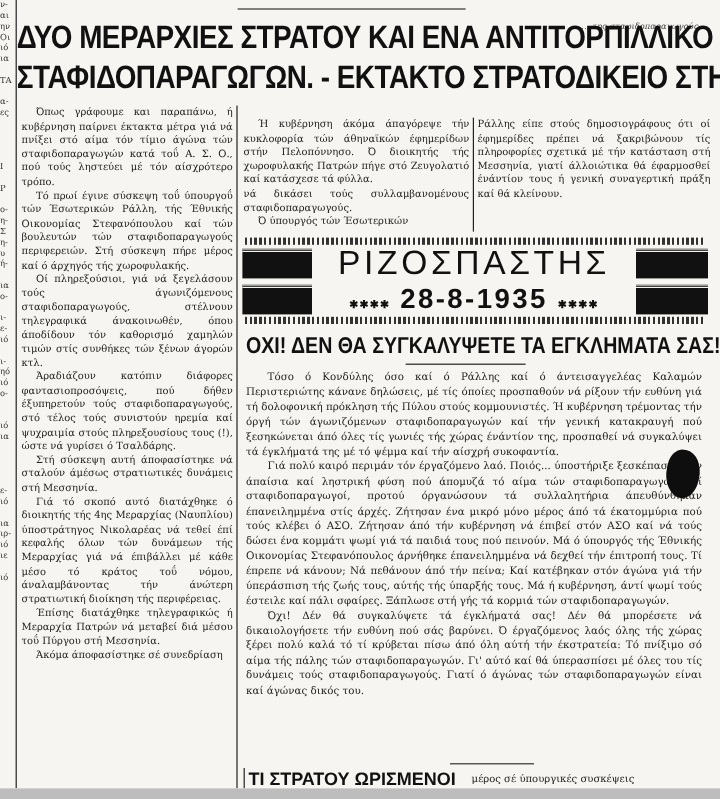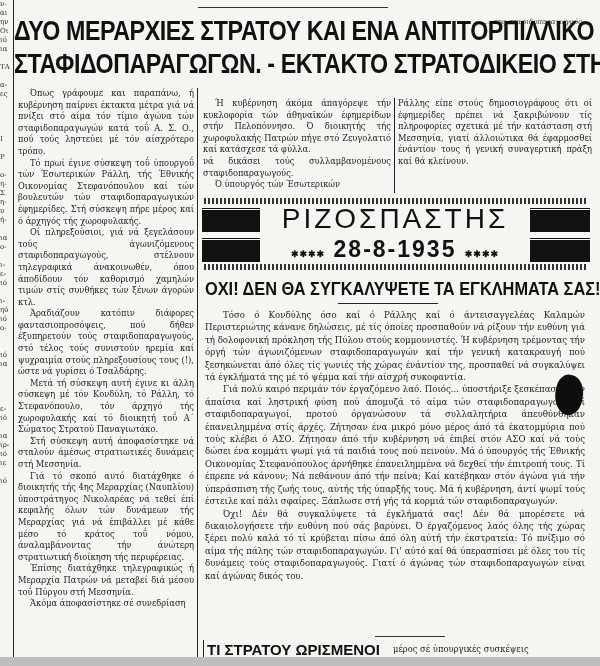--- a/index.html
+++ b/index.html
@@ -115,24 +115,23 @@
   <div class="top-line"></div>
 
   <div class="headline h1">ΔΥΟ ΜΕΡΑΡΧΙΕΣ ΣΤΡΑΤΟΥ ΚΑΙ ΕΝΑ ΑΝΤΙΤΟΡΠΙΛΛΙΚΟ ΚΑΤΑ ΤΩΝ</div>
   <div class="headline h2">ΣΤΑΦΙΔΟΠΑΡΑΓΩΓΩΝ. - ΕΚΤΑΚΤΟ ΣΤΡΑΤΟΔΙΚΕΙΟ ΣΤΗΝ ΚΑΛΑΜΑΤΑ</div>
 
   <div class="rule-v" style="left:197px;top:88px;width:1px;height:569px;"></div>
   <div class="rule-v" style="left:394px;top:98px;width:1px;height:95px;"></div>
 
   <div class="col col1">
     <p>Όπως γράφουμε και παραπάνω, ή κυβέρνηση παίρνει έκτακτα μέτρα γιά νά πνίξει στό αίμα τόν τίμιο άγώνα τών σταφιδοπαραγωγών κατά τοΰ Α. Σ. Ο., πού τούς ληστεύει μέ τόν αίσχρότερο τρόπο.</p>
-    <p>Τό πρωί έγινε σύσκεψη τοΰ ύπουργοΰ τών Έσωτερικών Ράλλη, τής Έθνικής Οικονομίας Στεφανόπουλου καί τών βουλευτών τών σταφιδοπαραγωγικών έφημερίδες. Στή σύσκεψη πήρε μέρος καί ό άρχηγός τής χωροφυλακής.</p>
+    <p>Τό πρωί έγινε σύσκεψη τοΰ ύπουργοΰ τών Έσωτερικών Ράλλη, τής Έθνικής Οικονομίας Στεφανόπουλου καί τών βουλευτών τών σταφιδοπαραγωγούς περιφερειών. Στή σύσκεψη πήρε μέρος καί ό άρχηγός τής χωροφυλακής.</p>
     <p>Οί πληρεξούσιοι, γιά νά ξεγελάσουν τούς άγωνιζόμενους σταφιδοπαραγωγούς, στέλνουν τηλεγραφικά άνακοινωθέν, όπου άποδίδουν τόν καθορισμό χαμηλών τιμών στίς συνθήκες τών ξένων άγορών κτλ.</p>
     <p>Άραδιάζουν κατόπιν διάφορες φαντασιοπροσόψεις, πού δήθεν έξυπηρετούν τούς σταφιδοπαραγωγούς, στό τέλος τούς συνιστούν ηρεμία καί ψυχραιμία στούς πληρεξουσίους τους (!), ώστε νά γυρίσει ό Τσαλδάρης.</p>
-    <p>Μετά τή σύσκεψη αυτή έγινε κι άλλη σύσκεψη μέ τόν Κονδύλη, τό Ράλλη, τό Στεφανόπουλο, τόν άρχηγό τής χωροφυλακής καί τό διοικητή τοΰ Α΄ Σώματος Στρατού Παναγιωτάκο.</p>
     <p>Στή σύσκεψη αυτή άποφασίστηκε νά σταλούν άμέσως στρατιωτικές δυνάμεις στή Μεσσηνία.</p>
     <p>Γιά τό σκοπό αυτό διατάχθηκε ό διοικητής τής 4ης Μεραρχίας (Ναυπλίου) ύποστράτηγος Νικολαρέας νά τεθεί έπί κεφαλής όλων τών δυνάμεων τής Μεραρχίας γιά νά έπιβάλλει μέ κάθε μέσο τό κράτος τοΰ νόμου, άναλαμβάνοντας τήν άνώτερη στρατιωτική διοίκηση τής περιφέρειας.</p>
     <p>Έπίσης διατάχθηκε τηλεγραφικώς ή Μεραρχία Πατρών νά μεταβεί διά μέσου τοΰ Πύργου στή Μεσσηνία.</p>
     <p>Άκόμα άποφασίστηκε σέ συνεδρίαση</p>
   </div>
 
   <div class="col col2">
     <p>Ή κυβέρνηση άκόμα άπαγόρεψε τήν κυκλοφορία τών άθηναϊκών έφημερίδων στήν Πελοπόννησο. Ό διοικητής τής χωροφυλακής Πατρών πήγε στό Ζευγολατιό καί κατάσχεσε τά φύλλα.</p>
     <p style="text-indent:0">νά δικάσει τούς συλλαμβανομένους σταφιδοπαραγωγούς.</p>
     <p>Ό ύπουργός τών Έσωτερικών</p>

